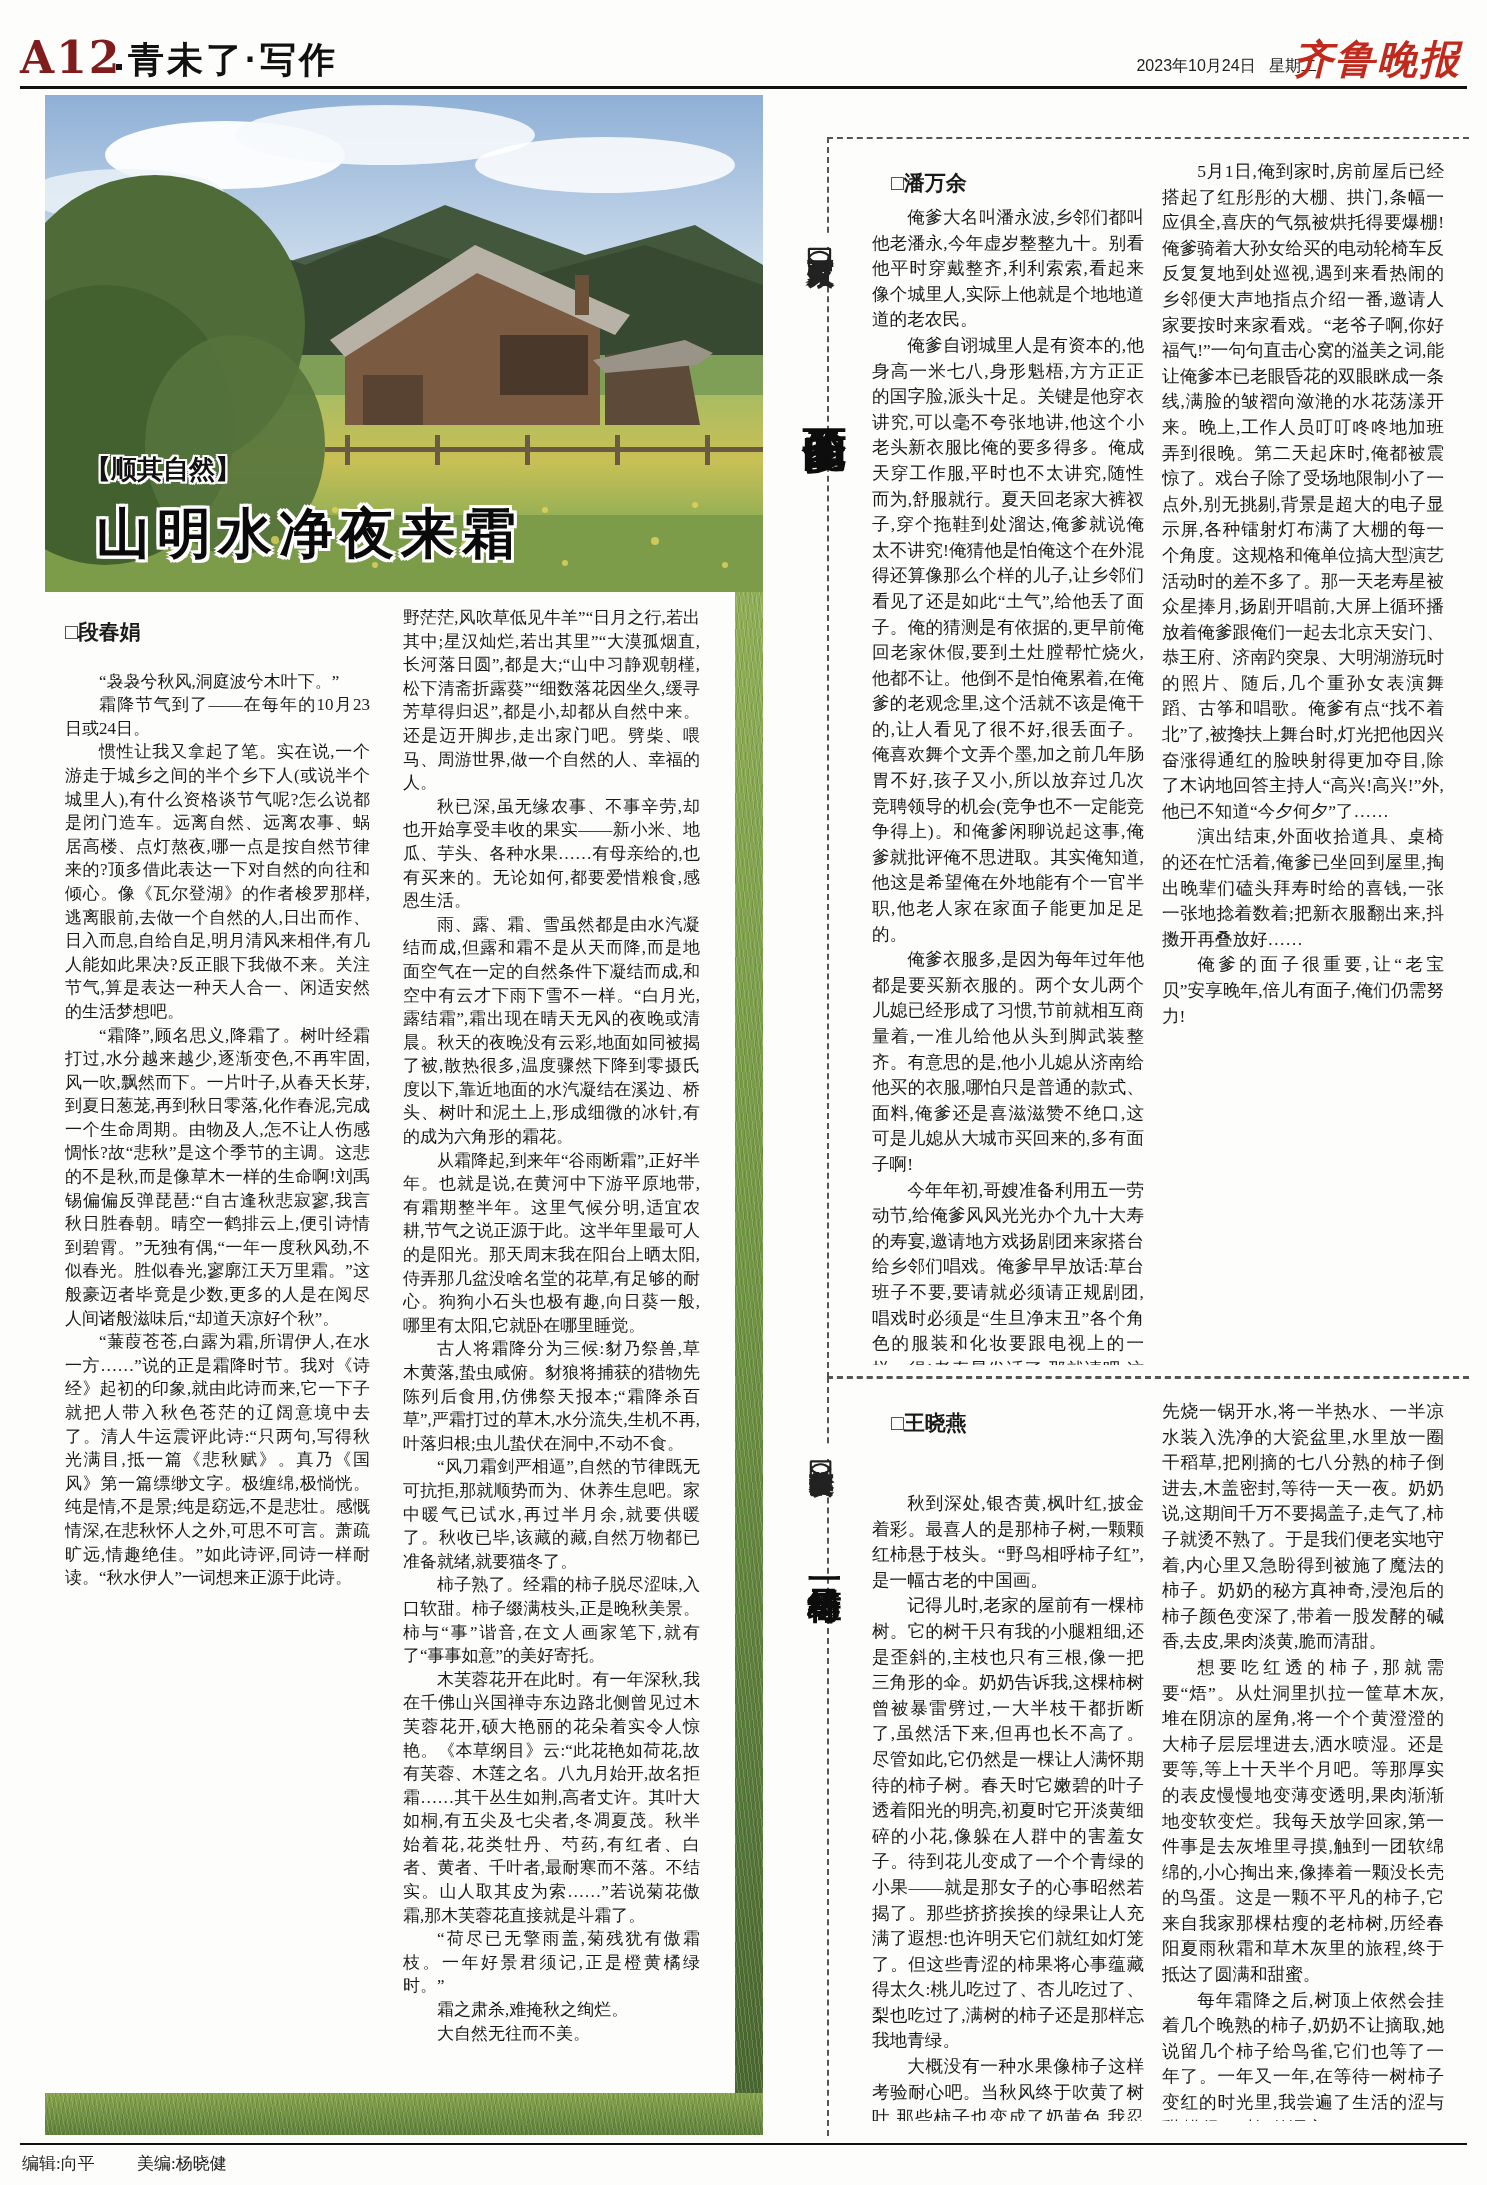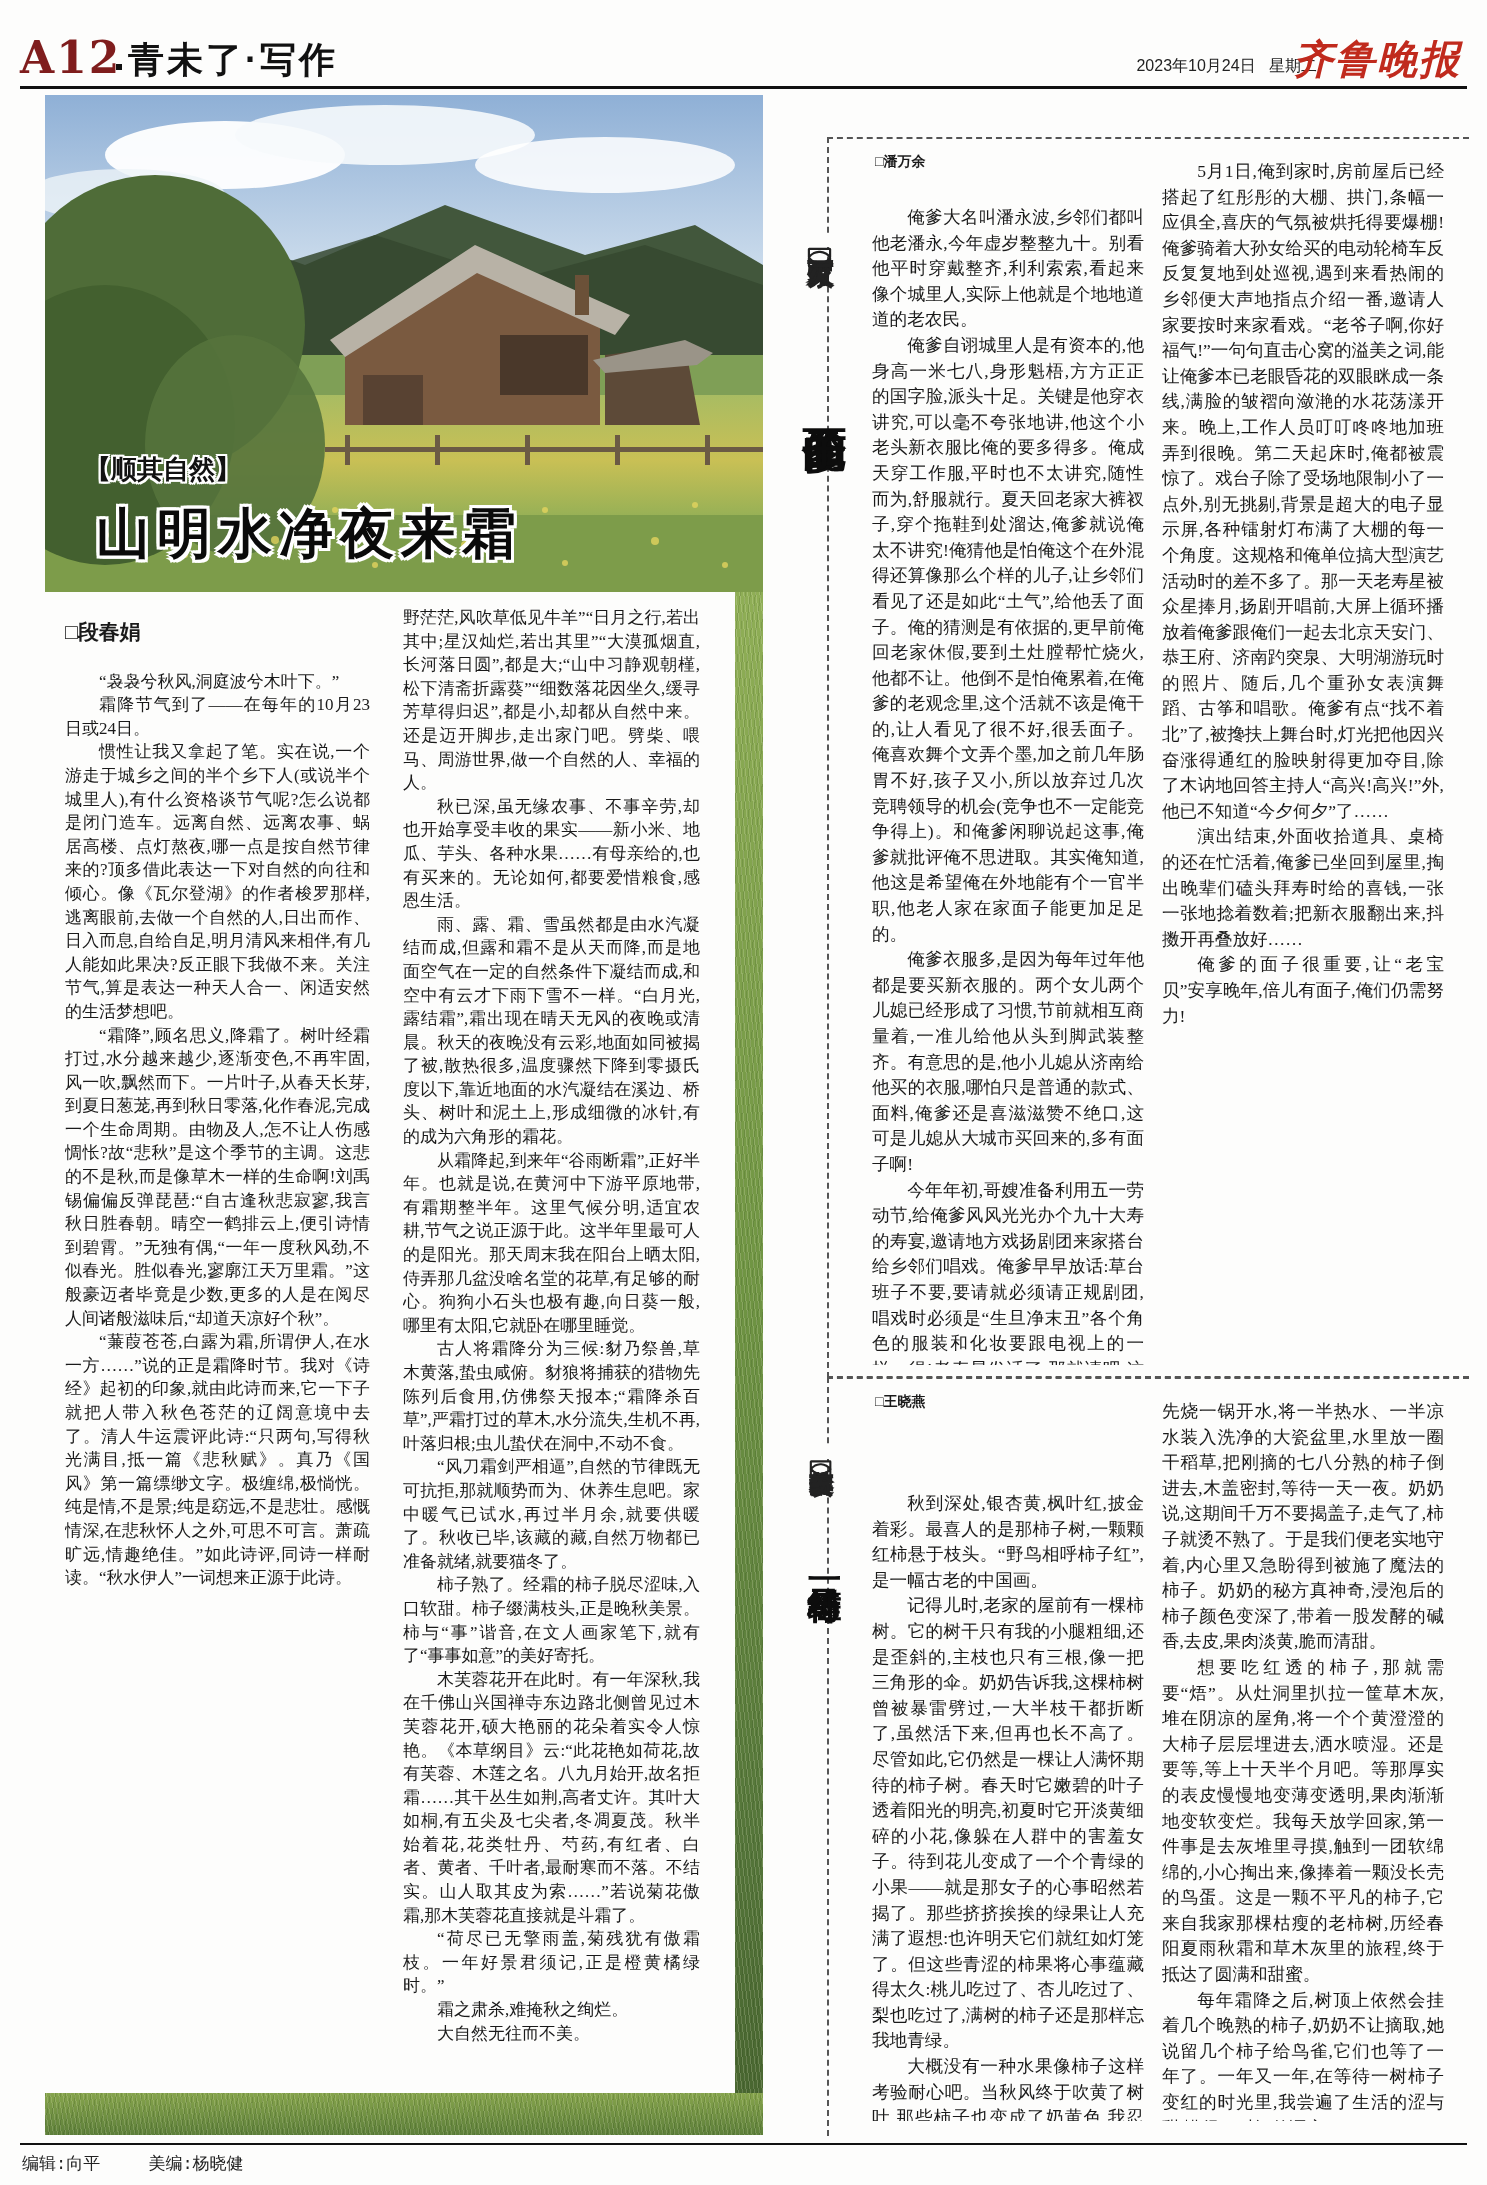--- a/index.html
+++ b/index.html
@@ -34,24 +34,24 @@
   .author{font-family:"Liberation Sans",sans-serif;font-weight:bold;font-size:21px;margin:8px 0 26px 0;text-indent:0;}
   .left-col{font-size:17px;line-height:23.6px;}
   .right-col{font-size:17.6px;line-height:25.6px;}
   
   .artbox{position:absolute;border-left:2px dashed #555;border-top:2px dashed #555;}
   .artbox.first{border-bottom:2px dashed #555;}
   .v-label{position:absolute;writing-mode:vertical-rl;text-orientation:upright;font-family:"Liberation Sans",sans-serif;
       font-weight:bold;background:#fdfdfc;color:#fff;-webkit-text-stroke:1.3px #222;text-stroke:1.3px #222;padding:6px 0;}
   .v-title{position:absolute;writing-mode:vertical-rl;text-orientation:upright;font-weight:bold;color:#0d0d0d;background:#fdfdfc;
       font-family:"Liberation Serif",serif;}
-  .r-author{position:absolute;font-family:"Liberation Sans",sans-serif;font-weight:bold;font-size:14px;margin:0;}
+  .r-author{position:absolute;font-family:"Liberation Sans",sans-serif;font-weight:bold;font-size:21px;margin:16px;}
   
   .foot-rule{position:absolute;left:20px;top:2143px;width:1447px;height:2px;background:#111;}
-  .footer-text{position:absolute;left:22px;top:2152px;font-size:17px;font-family:Liberation Mono, monospace;color:#222;}
+  .footer-text{position:absolute;left:22px;top:2152px;font-size:17px;font-family:Liberation Serif, serif;color:#222;}
   .footer-text span{margin-right:38px;}
 </style>
 </head>
 <body>
 
 <div class="page">
 
   <div class="masthead">
     <div class="pageno">A12</div>
     <div class="section-dot"></div>

